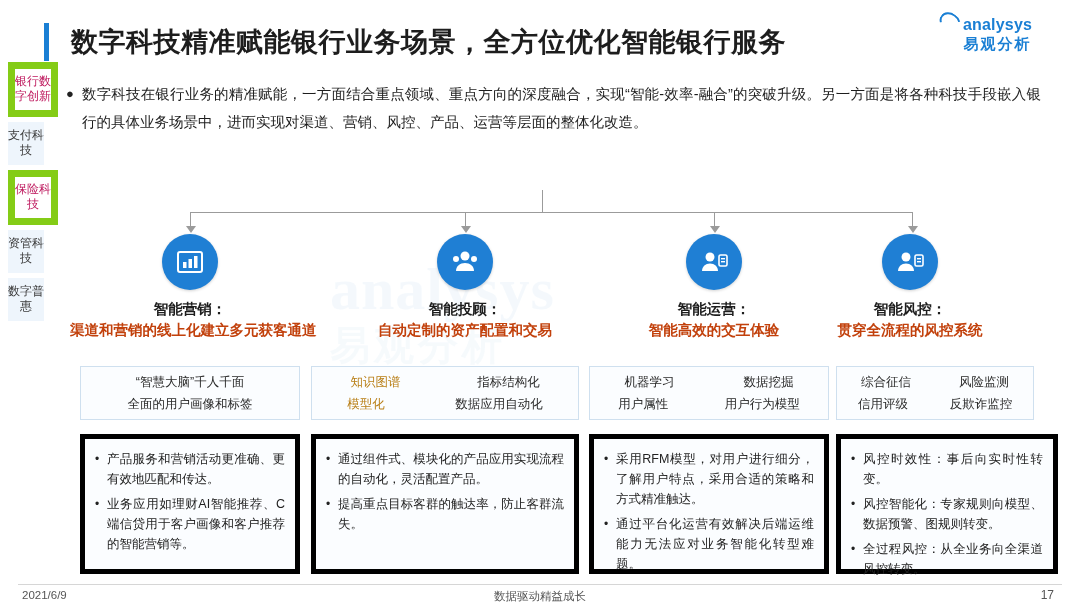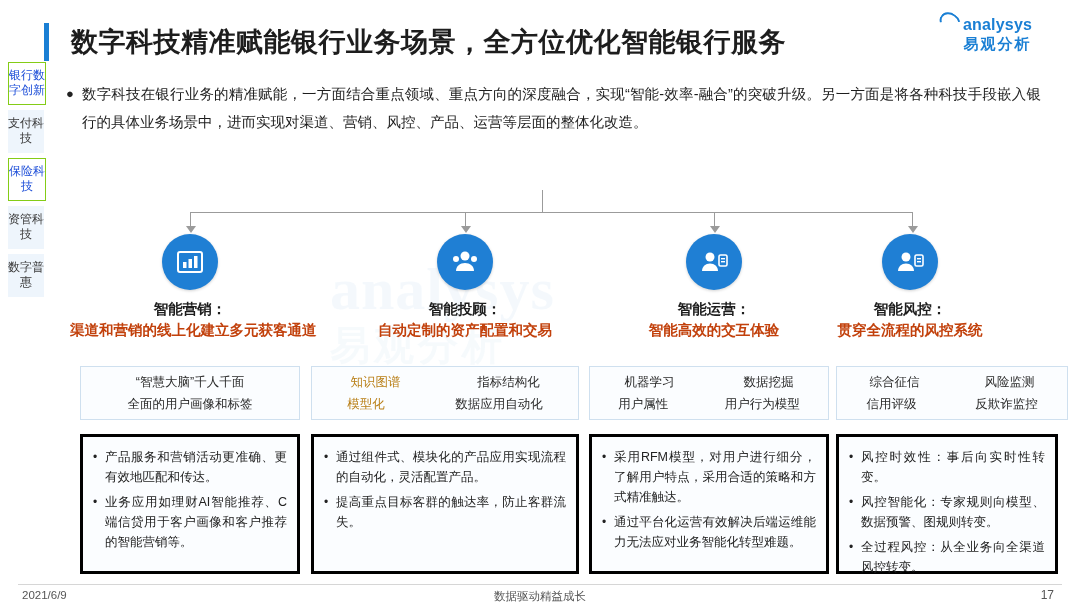--- a/index.html
+++ b/index.html
@@ -43,21 +43,21 @@
     transform:rotate(35deg);
   }
 
   
   .rail { position:absolute; left:8px; top:62px; width:36px; }
   .rail-item {
     width:36px; margin-bottom:5px; padding:6px 0 7px 0;
     text-align:center; font-size:12px; line-height:15px; color:#3b3b3b;
     background:#eef5fc;
   }
-  .rail-item.active { background:#ffffff; color:#1d4ed8; border:1px solid #84cc16; padding:5px 0 6px 0;}
+  .rail-item.active { background:#ffffff; color:#be185d; border:7px solid #84cc16; padding:5px 0 6px 0;}
   .rail-item .ch { display:block; }
 
   
   .lead {
     position:absolute; left:66px; top:80px; width:975px;
     display:flex;
   }
   .lead .bullet {
     flex:none; width:16px; font-size:13px; line-height:28px; color:#222; text-align:left;
   }
@@ -106,21 +106,21 @@
     position:absolute; top:366px; height:54px; border:1px solid #cfe0ef;
     background:#fbfdff; box-sizing:border-box;
     display:flex; flex-direction:column; justify-content:center;
   }
   .tagrow { display:flex; justify-content:space-around; font-size:12.5px; color:#2a2a2a; line-height:22px; }
   .tagrow.center { justify-content:center; }
   .tagbox .tag-accent { color:#b97f17; }
 
   
   .detailbox {
-    position:absolute; top:434px; height:140px; border:3px solid #000000;
+    position:absolute; top:434px; height:140px; border:5px solid #000000;
     background:#fbfdff; box-sizing:border-box; padding:10px 10px 8px 8px;
   }
   .detailbox ul { margin:0; padding:0 0 0 14px; list-style:none; }
   .detailbox li {
     position:relative; font-size:12.5px; line-height:20px; color:#222;
     margin-bottom:5px; text-align:justify;
   }
   .detailbox li::before {
     content:"•"; position:absolute; left:-12px; top:0; color:#222; font-size:12px;
   }
@@ -278,21 +278,21 @@
     <div class="tagrow">
       <span>机器学习</span>
       <span>数据挖掘</span>
     </div>
     <div class="tagrow">
       <span>用户属性</span>
       <span>用户行为模型</span>
     </div>
   </div>
 
-  <div class="tagbox" style="left:836px; width:232px;">
+  <div class="tagbox" style="left:836px; width:198px;">
     <div class="tagrow">
       <span>综合征信</span>
       <span>风险监测</span>
     </div>
     <div class="tagrow">
       <span>信用评级</span>
       <span>反欺诈监控</span>
     </div>
   </div>
 

